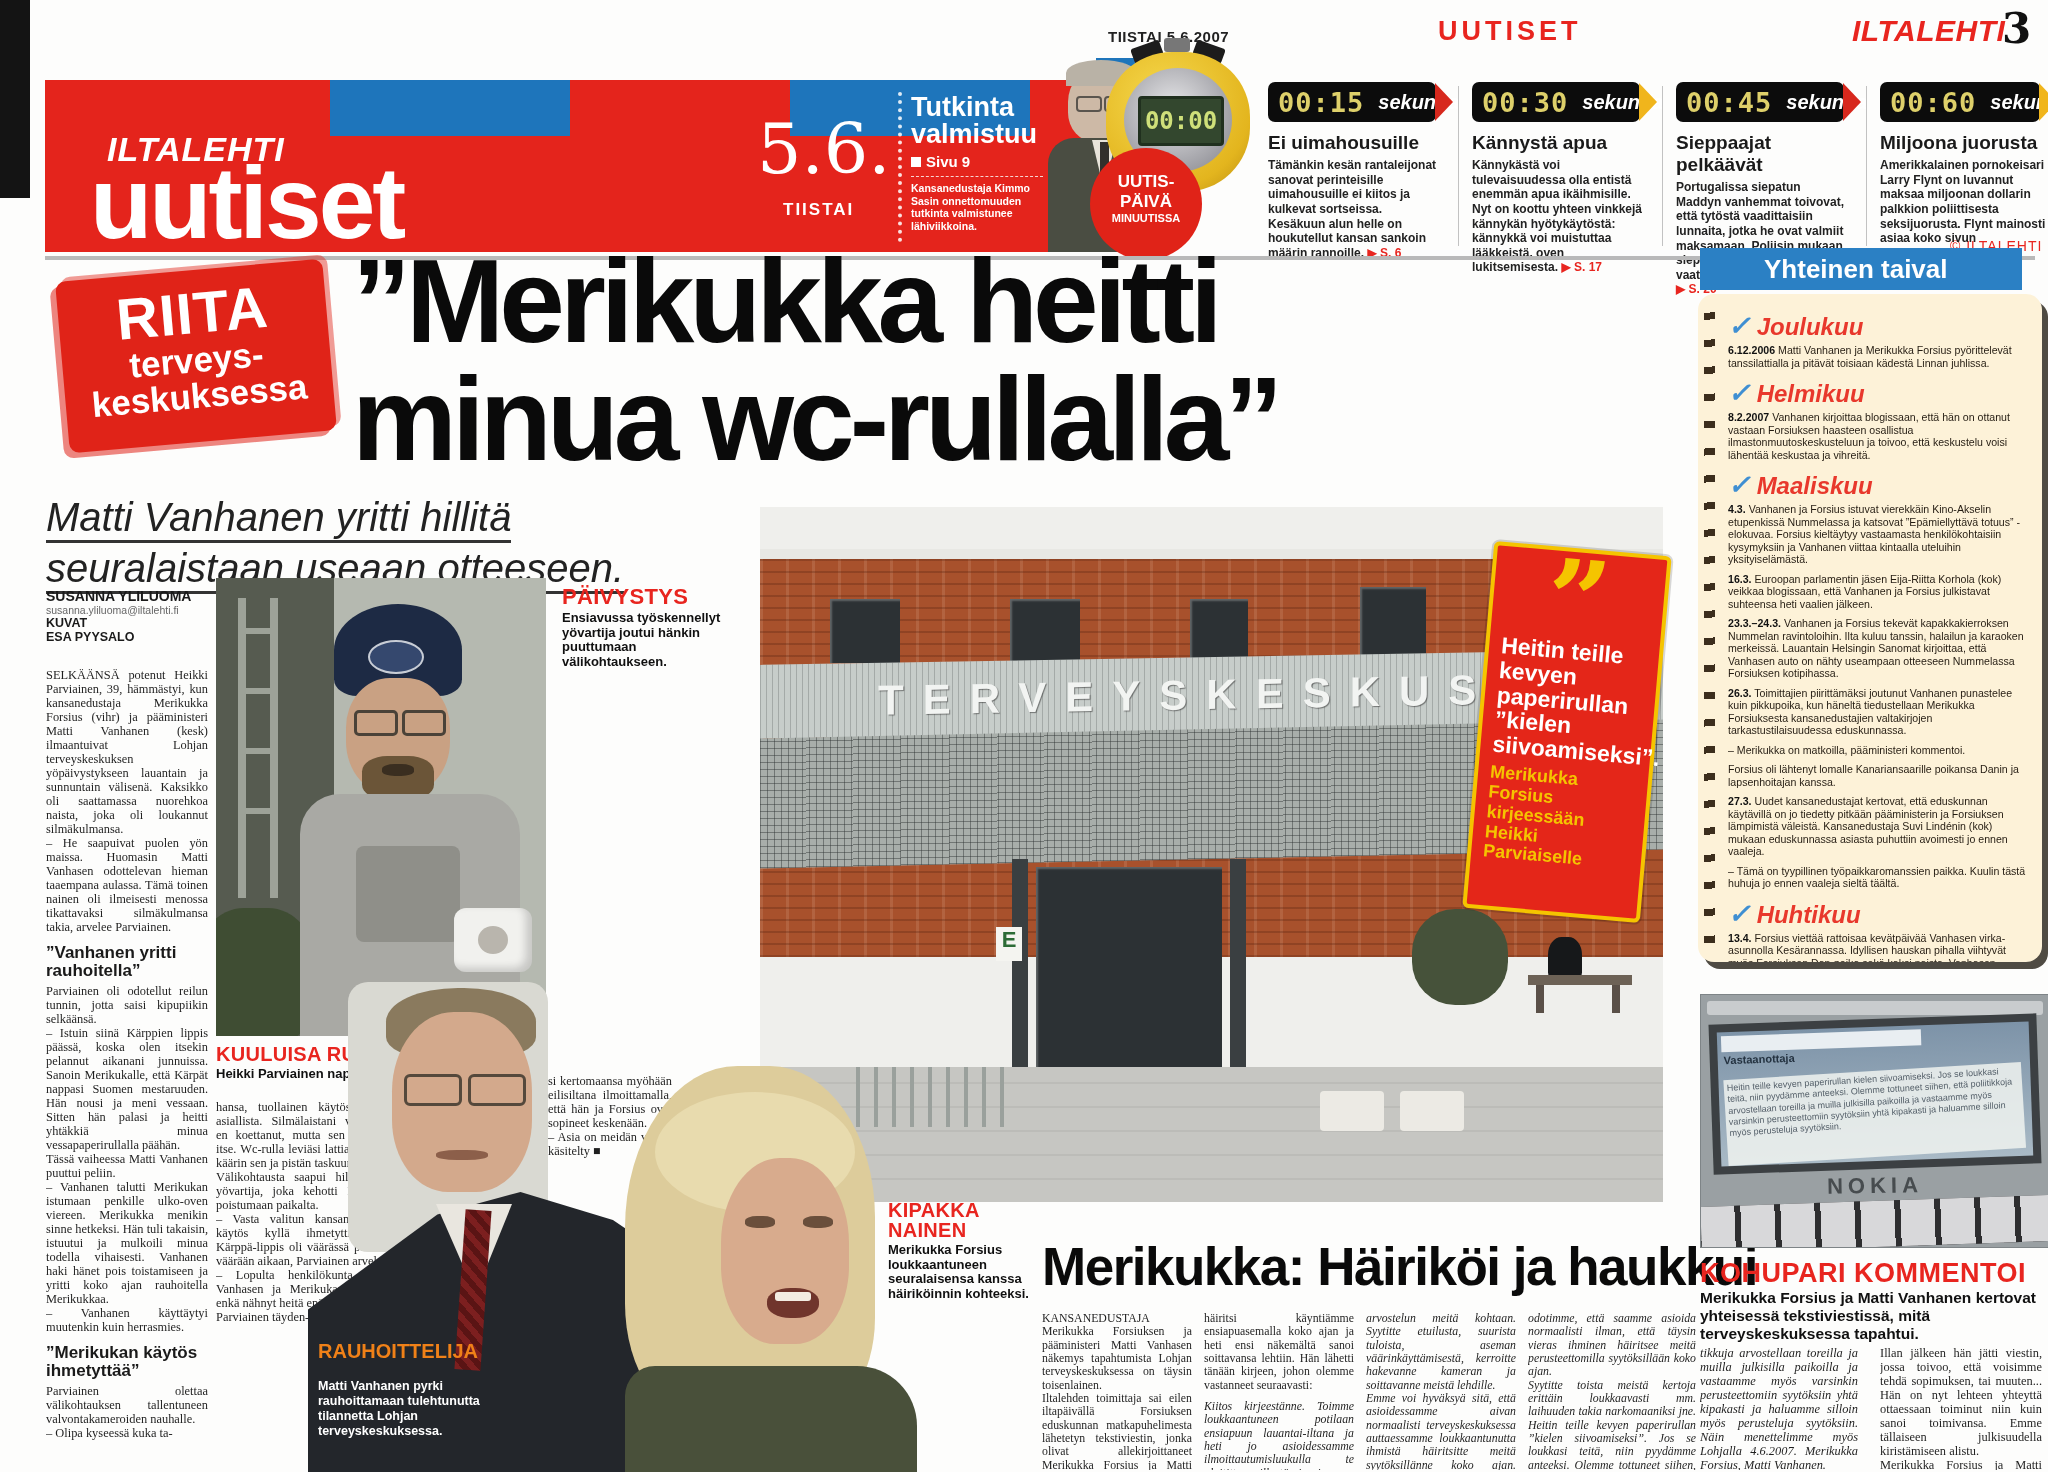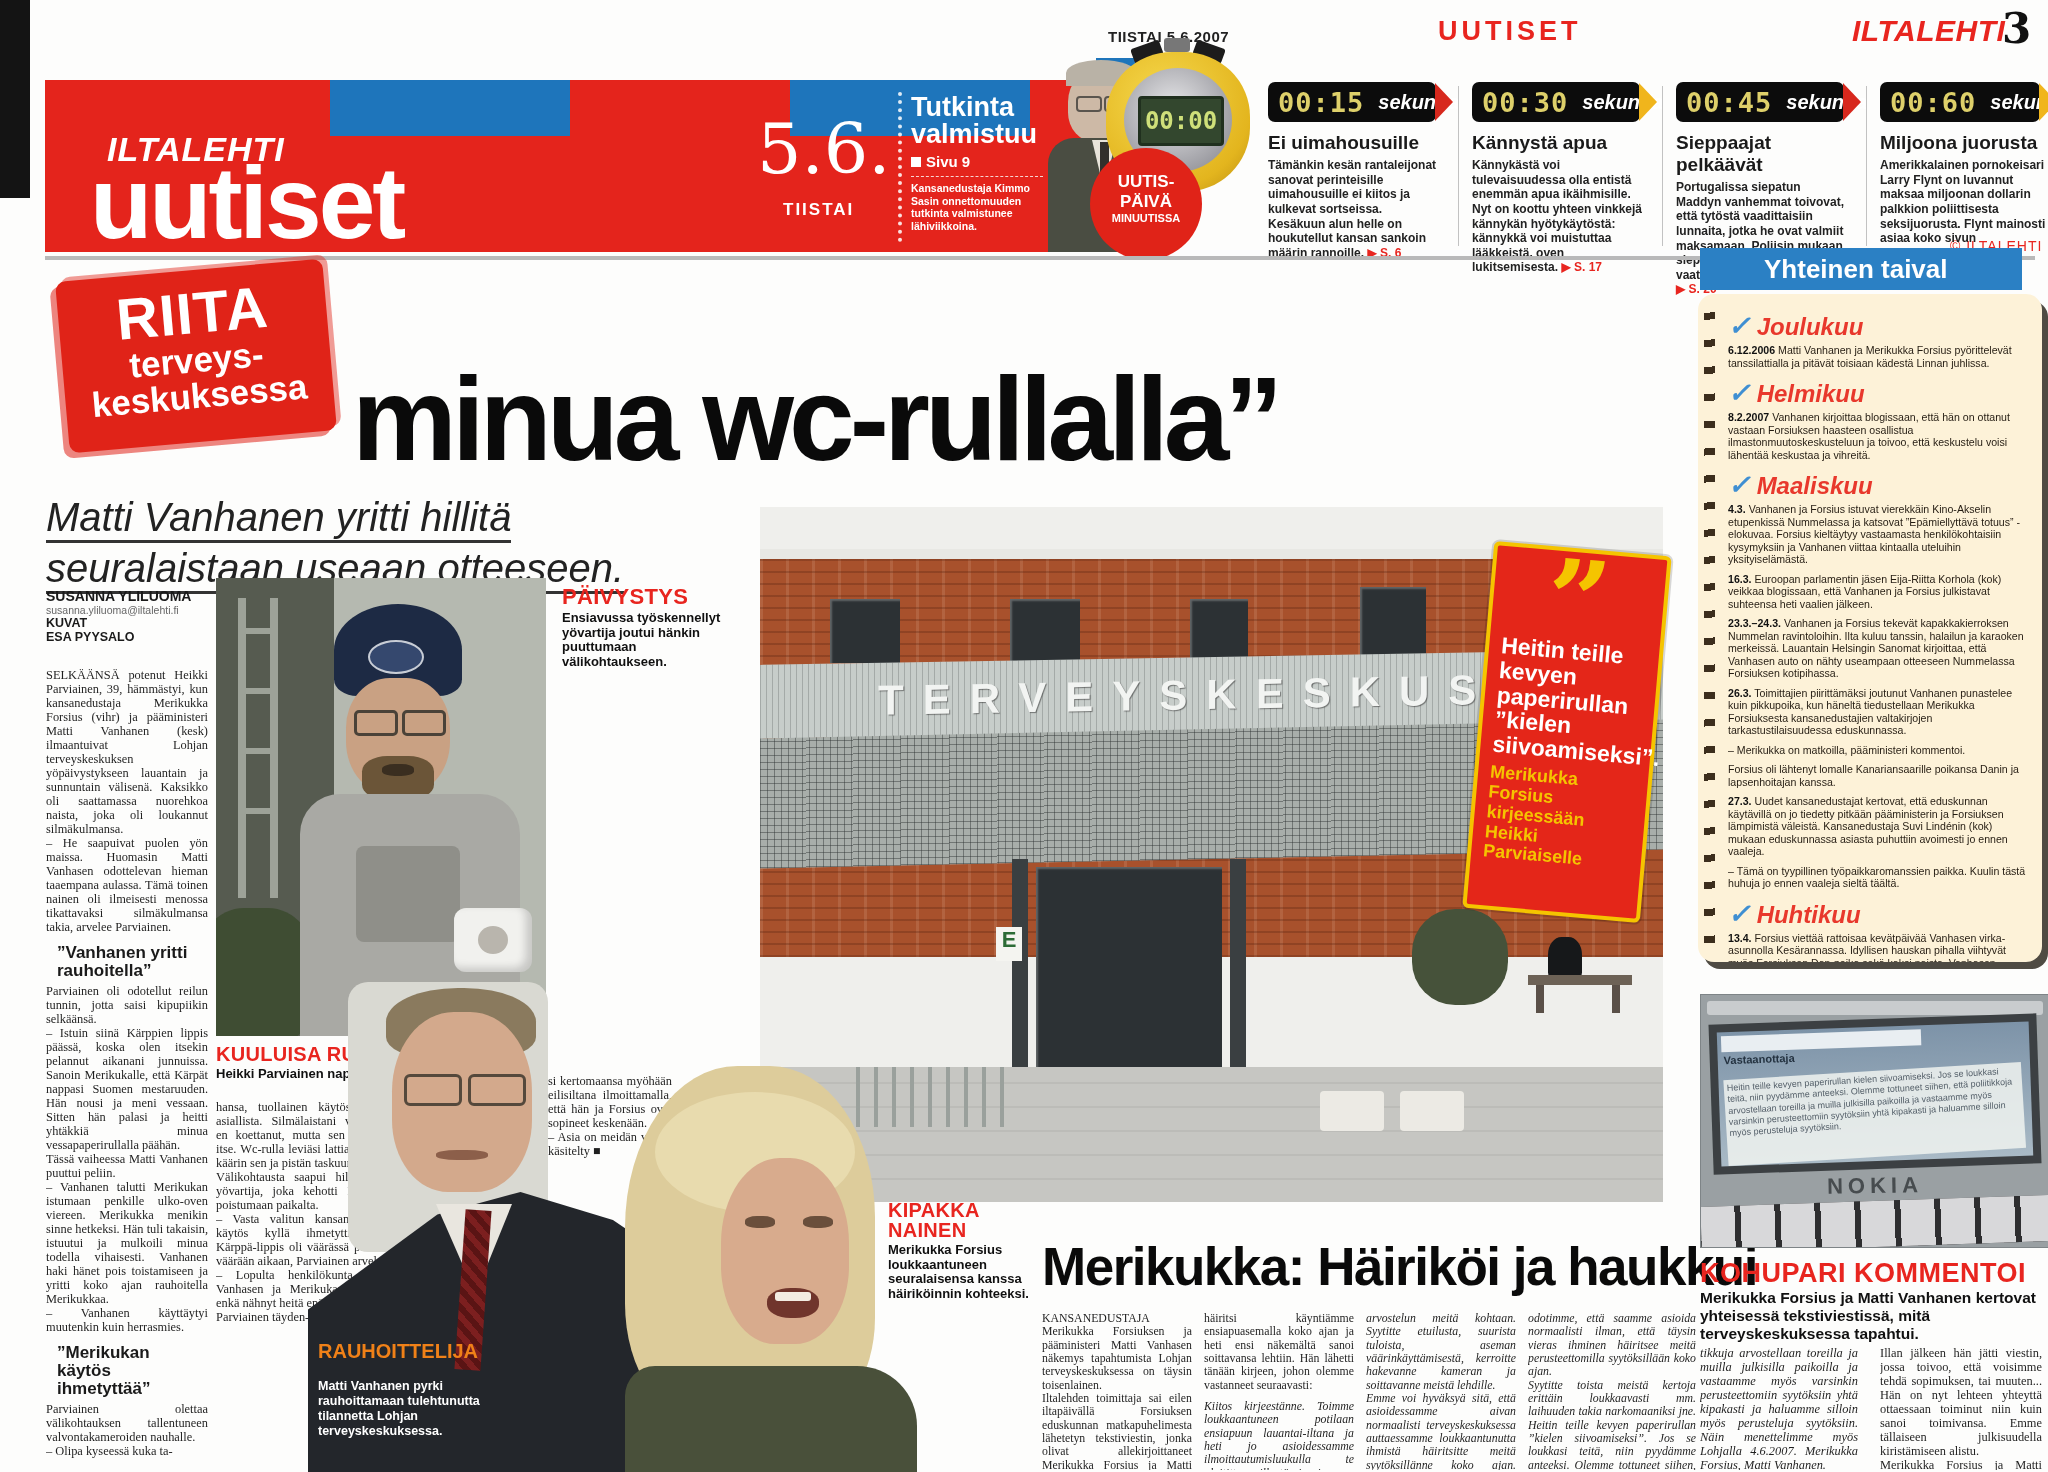--- a/index.html
+++ b/index.html
@@ -2,21 +2,21 @@
 <html><head>
 <meta charset="utf-8">
 <style>
   html,body{margin:0;padding:0;background:#dcdcdc}
   .page{position:relative;width:2048px;height:1472px;background:#fdfdfc;overflow:hidden;
         font-family:"Liberation Sans",sans-serif;color:#1a1a1a}
   .abs{position:absolute}
   .body-text{font-family:"Liberation Serif",serif;font-size:12.4px;line-height:1.13;
              text-align:justify;white-space:pre-line;color:#1f1f1f}
   .it{font-style:italic}
-  .sub-head{font-family:"Liberation Sans",sans-serif;font-weight:800;font-size:17px;line-height:1.05;margin:10px 11px 4px}
+  .sub-head{font-family:"Liberation Sans",sans-serif;font-weight:800;font-size:17px;line-height:1.05;margin:10px 0 4px}
   .cap-title{color:#e8251f;font-weight:800;font-size:20px;line-height:1.0;letter-spacing:.3px}
   .cap-text{font-weight:700;font-size:13px;line-height:1.13;color:#101010;margin-top:3px}
   
   .banner{background:#e4241c}
   .tab{background:#1e75bb}
   .brand-it{color:#fff;font-style:italic;font-weight:900;font-size:34px;letter-spacing:1px}
   .uutiset{color:#fff;font-weight:900;font-size:102px;letter-spacing:-3px;line-height:.9}
   .datebig{color:#fff;font-family:"DejaVu Serif",serif;font-size:70px}
   .dateday{color:#fff;font-weight:800;font-size:17px;letter-spacing:2px}
   .dotsep{border-left:4px dotted rgba(255,255,255,.85)}
@@ -186,20 +186,21 @@
   <div class="abs vsep" style="left:1662px;top:86px;height:160px"></div>
   <div class="abs vsep" style="left:1866px;top:86px;height:160px"></div>
 
   <div class="abs" style="left:45px;top:256px;width:1990px;height:4px;background:#b9b9b9"></div>
 
   <div class="abs riita" style="left:62px;top:270px;width:268px;height:172px">
     <div class="r1">RIITA</div>
     <div class="r2">terveys-</div>
     <div class="r2">keskuksessa</div>
   </div>
+  <div class="abs headline" style="left:352px;top:244px">”Merikukka heitti</div>
   <div class="abs headline" style="left:352px;top:362px">minua wc-rullalla”</div>
   <div class="abs standfirst" style="left:46px;top:492px">
     <span>Matti Vanhanen yritti hillitä</span><br>
     <span>seuralaistaan useaan otteeseen.</span>
   </div>
 
   <div class="abs byline" style="left:46px;top:588px;width:190px">
     <div class="a">SUSANNA YLILUOMA</div>
     <div class="e">susanna.yliluoma@iltalehti.fi</div>
     <div class="k">KUVAT</div>

